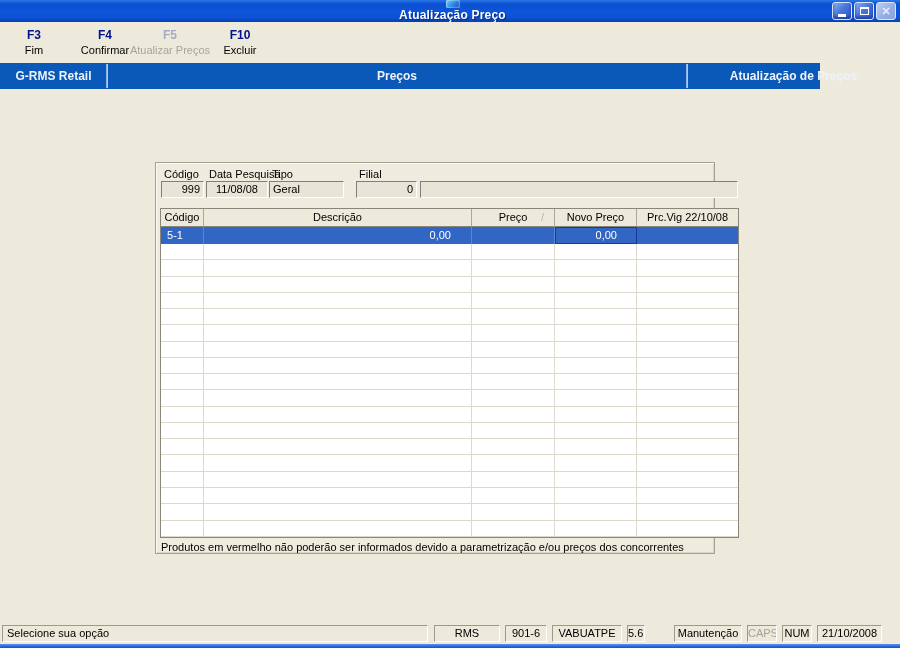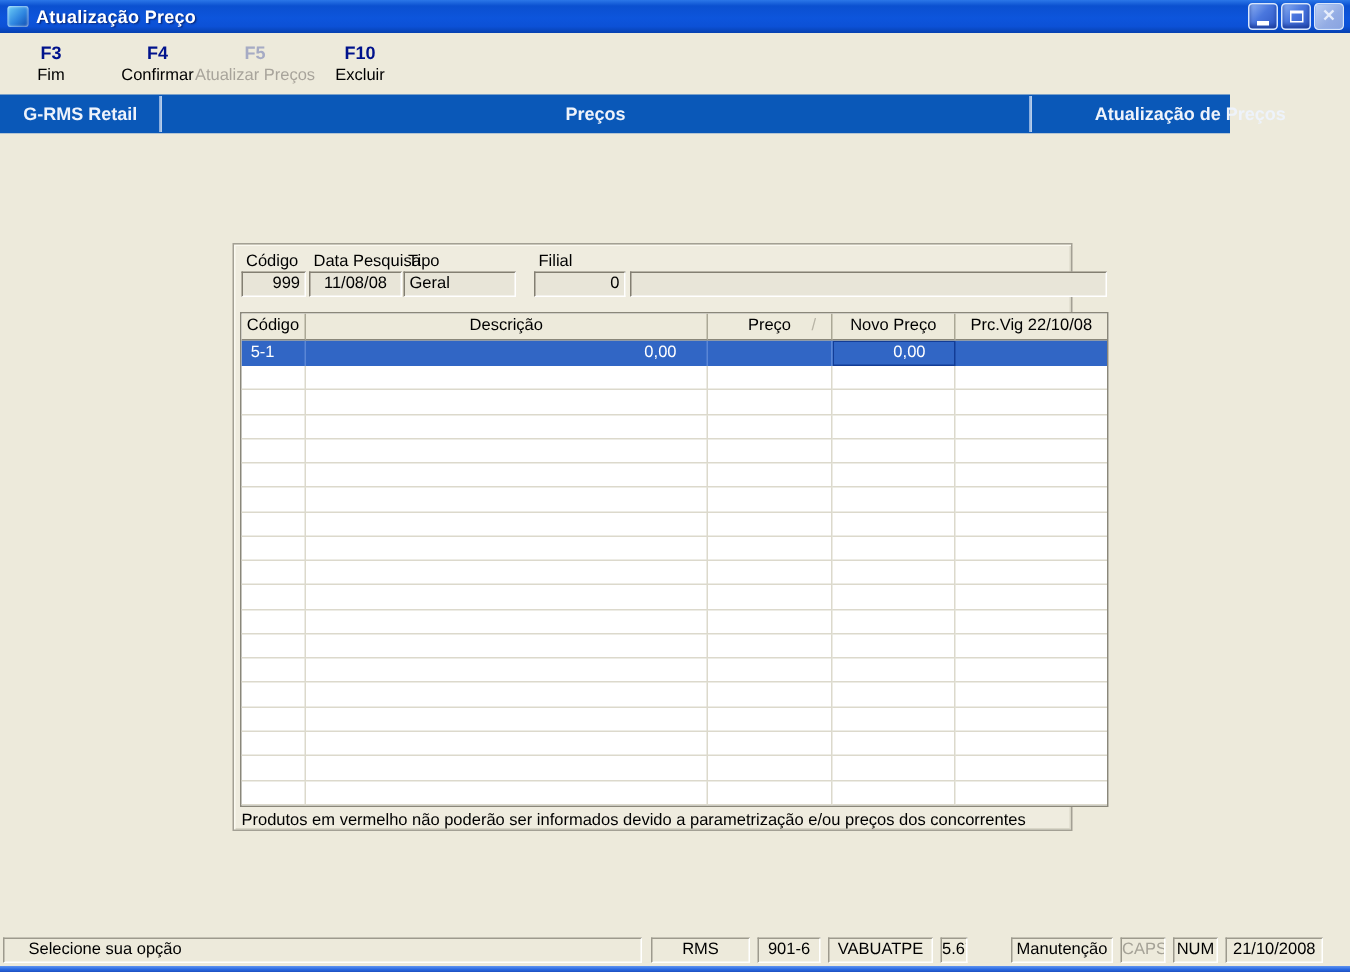--- a/index.html
+++ b/index.html
@@ -3,21 +3,21 @@
 <meta charset="utf-8">
 <style>
   * { margin:0; padding:0; box-sizing:border-box; }
   html,body { width:900px; height:648px; overflow:hidden; }
   body { font-family:"Liberation Sans", sans-serif; font-size:11px; color:#000; background:#EDEADB; position:relative; }
 
   
   .titlebar {
     position:absolute; left:0; top:0; width:900px; height:22px;
     background:linear-gradient(180deg,#2b77e8 0%,#0b50d0 18%,#0d55dc 55%,#0c51d6 80%,#0640b0 100%);
-    display:flex; align-items:center;
+    display:flex; align-items:center;flex-direction:column;
   }
   .app-icon {
     width:14px; height:14px; margin-left:5px; border-radius:2px;
     background:linear-gradient(135deg,#6fd0f8 0%,#2f86e0 55%,#0d4ab0 100%);
     box-shadow:inset 0 0 2px #fff;
   }
   .win-title {
     margin-left:5px; color:#fff; font-weight:bold; font-size:12px;
     text-shadow:1px 1px 1px #08297e; letter-spacing:.2px;
   }
@@ -92,21 +92,21 @@
   .txt { text-align:left; padding-left:3px; }
   .note { position:absolute; left:5px; top:378px; font-size:11px; color:#000; white-space:nowrap; }
 
   
   .statusbar { position:absolute; left:0; top:623px; width:900px; height:21px; background:#EDEADB; }
   .seg {
     position:absolute; top:2px; height:17px; line-height:15px; font-size:11px;
     border:1px solid; border-color:#9d9a8d #ffffff #ffffff #9d9a8d;
     text-align:center; background:#EDEADB; overflow:hidden; white-space:nowrap;
   }
-  .seg-msg { left:2px; width:426px; text-align:left; padding-left:16px; }
+  .seg-msg { left:2px; width:426px; text-align:left; padding-left:4px; }
   .seg-0 { left:434px; width:66px; }
   .seg-1 { left:505px; width:42px; }
   .seg-2 { left:552px; width:70px; }
   .seg-3 { left:627px; width:18px; }
   .seg-4 { left:674px; width:68px; }
   .seg-5 { left:747px; width:30px; color:#a5a297; }
   .seg-6 { left:782px; width:30px; }
   .seg-7 { left:817px; width:65px; }
 
   .bottom-strip { position:absolute; left:0; top:644px; width:900px; height:4px;

